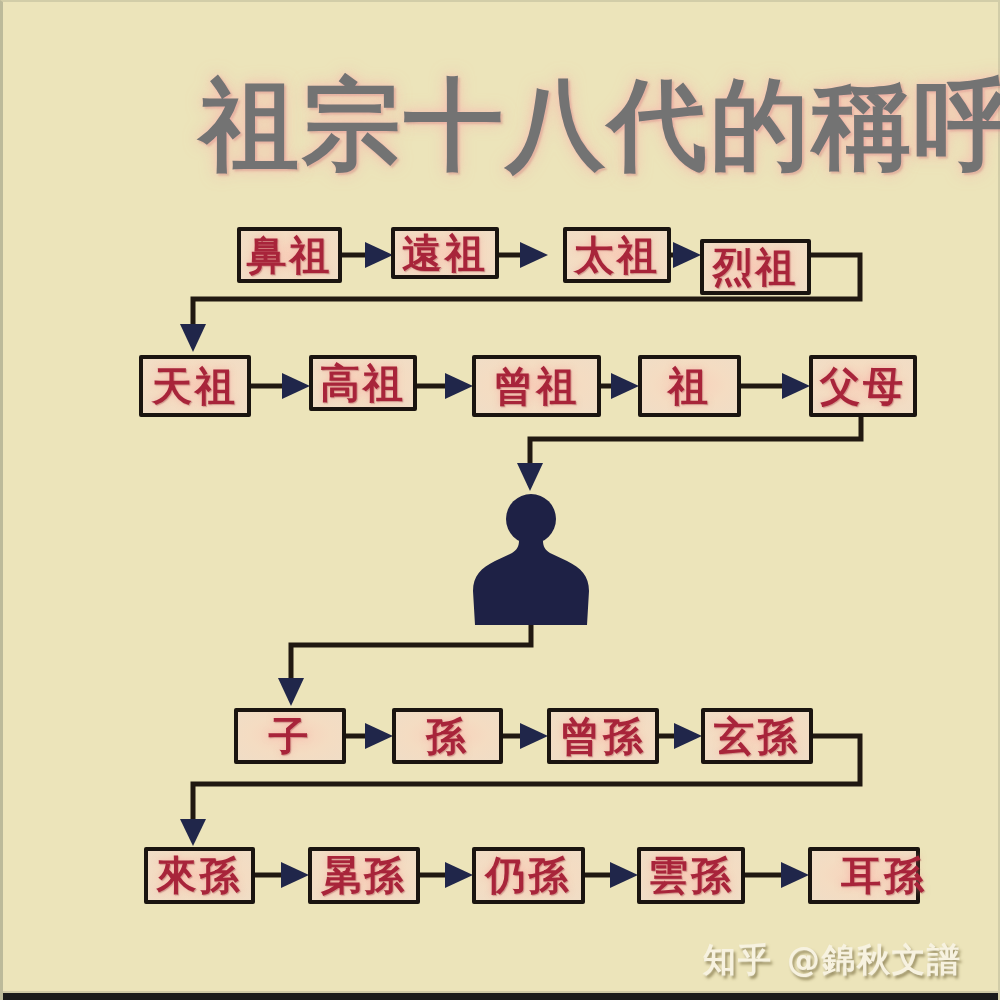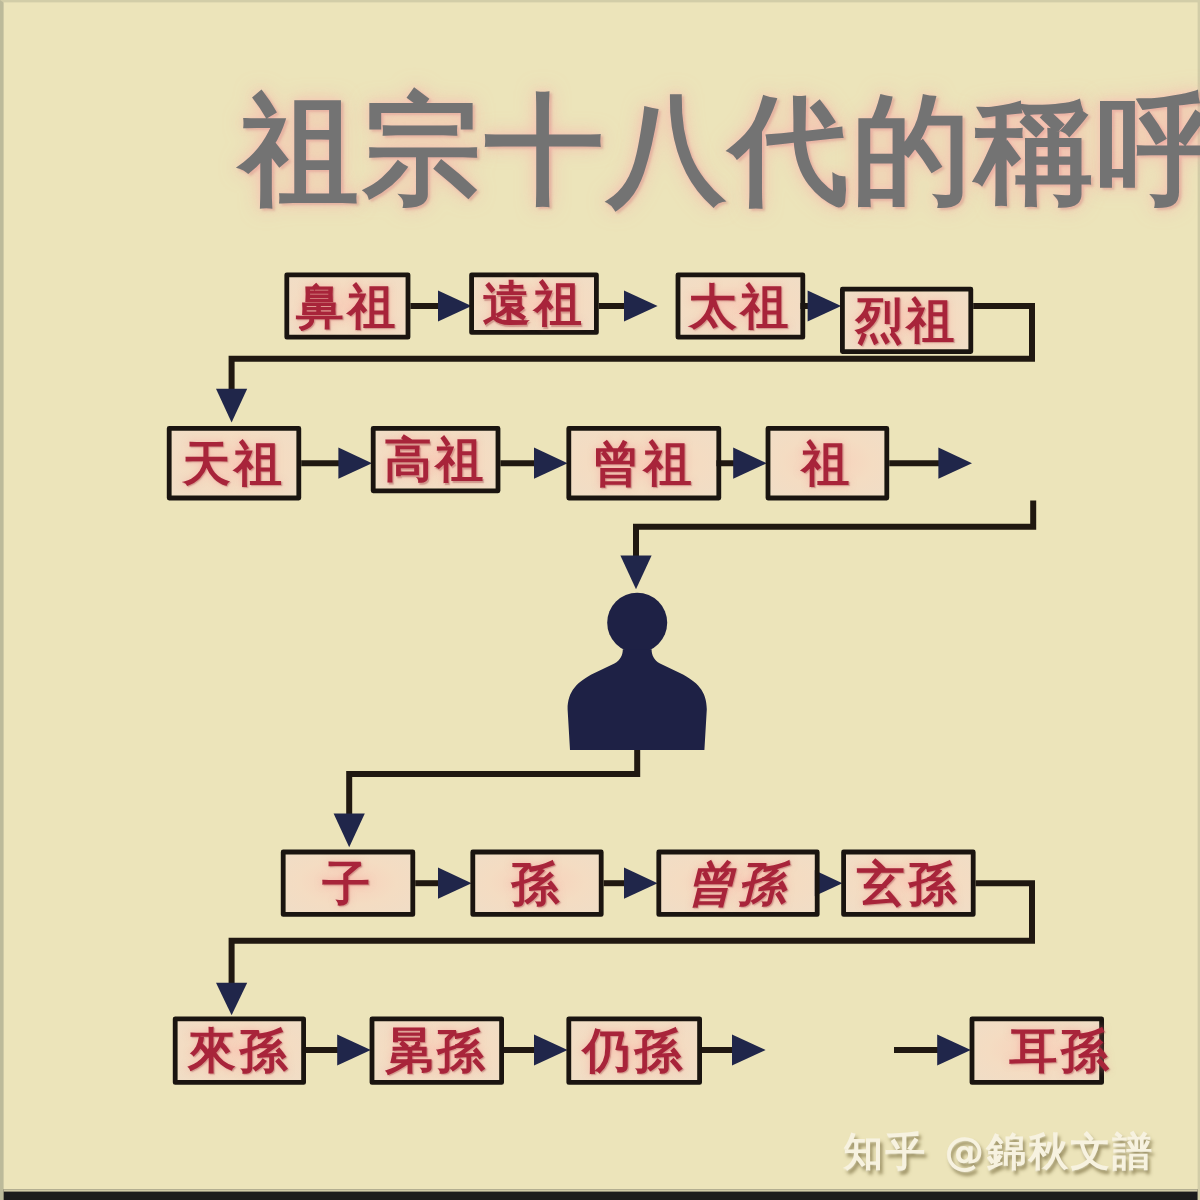--- a/index.html
+++ b/index.html
@@ -124,29 +124,31 @@
 
   <div class="node" style="left:234px;top:225px;width:105px;height:56px;">鼻祖</div>
   <div class="node" style="left:388px;top:225px;width:108px;height:52px;">遠祖</div>
   <div class="node" style="left:543px;top:225px;width:108px;height:56px;margin-left:17px;">太祖</div>
   <div class="node" style="left:697px;top:225px;width:111px;height:56px;margin-top:12px;">烈祖</div>
 
   <div class="node" style="left:136px;top:353px;width:112px;height:62px;">天祖</div>
   <div class="node" style="left:306px;top:353px;width:108px;height:56px;">高祖</div>
   <div class="node" style="left:469px;top:353px;width:129px;height:62px;">曾祖</div>
   <div class="node" style="left:635px;top:353px;width:103px;height:62px;">祖</div>
+  <div class="node" style="left:806px;top:353px;width:108px;height:62px;">父母</div>
 
   <div class="node" style="left:231px;top:706px;width:112px;height:56px;">子</div>
   <div class="node" style="left:389px;top:706px;width:111px;height:56px;">孫</div>
-  <div class="node" style="left:544px;top:706px;width:136px;height:56px;font-style:italic;">曾孫</div>
+  <div class="node" style="left:544px;top:706px;width:112px;height:56px;">曾孫</div>
   <div class="node" style="left:698px;top:706px;width:112px;height:56px;">玄孫</div>
 
   <div class="node" style="left:141px;top:845px;width:111px;height:57px;">來孫</div>
   <div class="node" style="left:305px;top:845px;width:112px;height:57px;">晜孫</div>
   <div class="node" style="left:469px;top:845px;width:113px;height:57px;">仍孫</div>
+  <div class="node" style="left:634px;top:845px;width:108px;height:57px;">雲孫</div>
   <div class="node" style="left:805px;top:845px;width:112px;height:57px;padding-left:40px;">耳孫</div>
 
   <div class="watermark">
     <span>知乎</span><span class="author">@錦秋文譜</span>
   </div>
 
   <div class="bottom-strip"></div>
 </div>
 
 </body></html>

